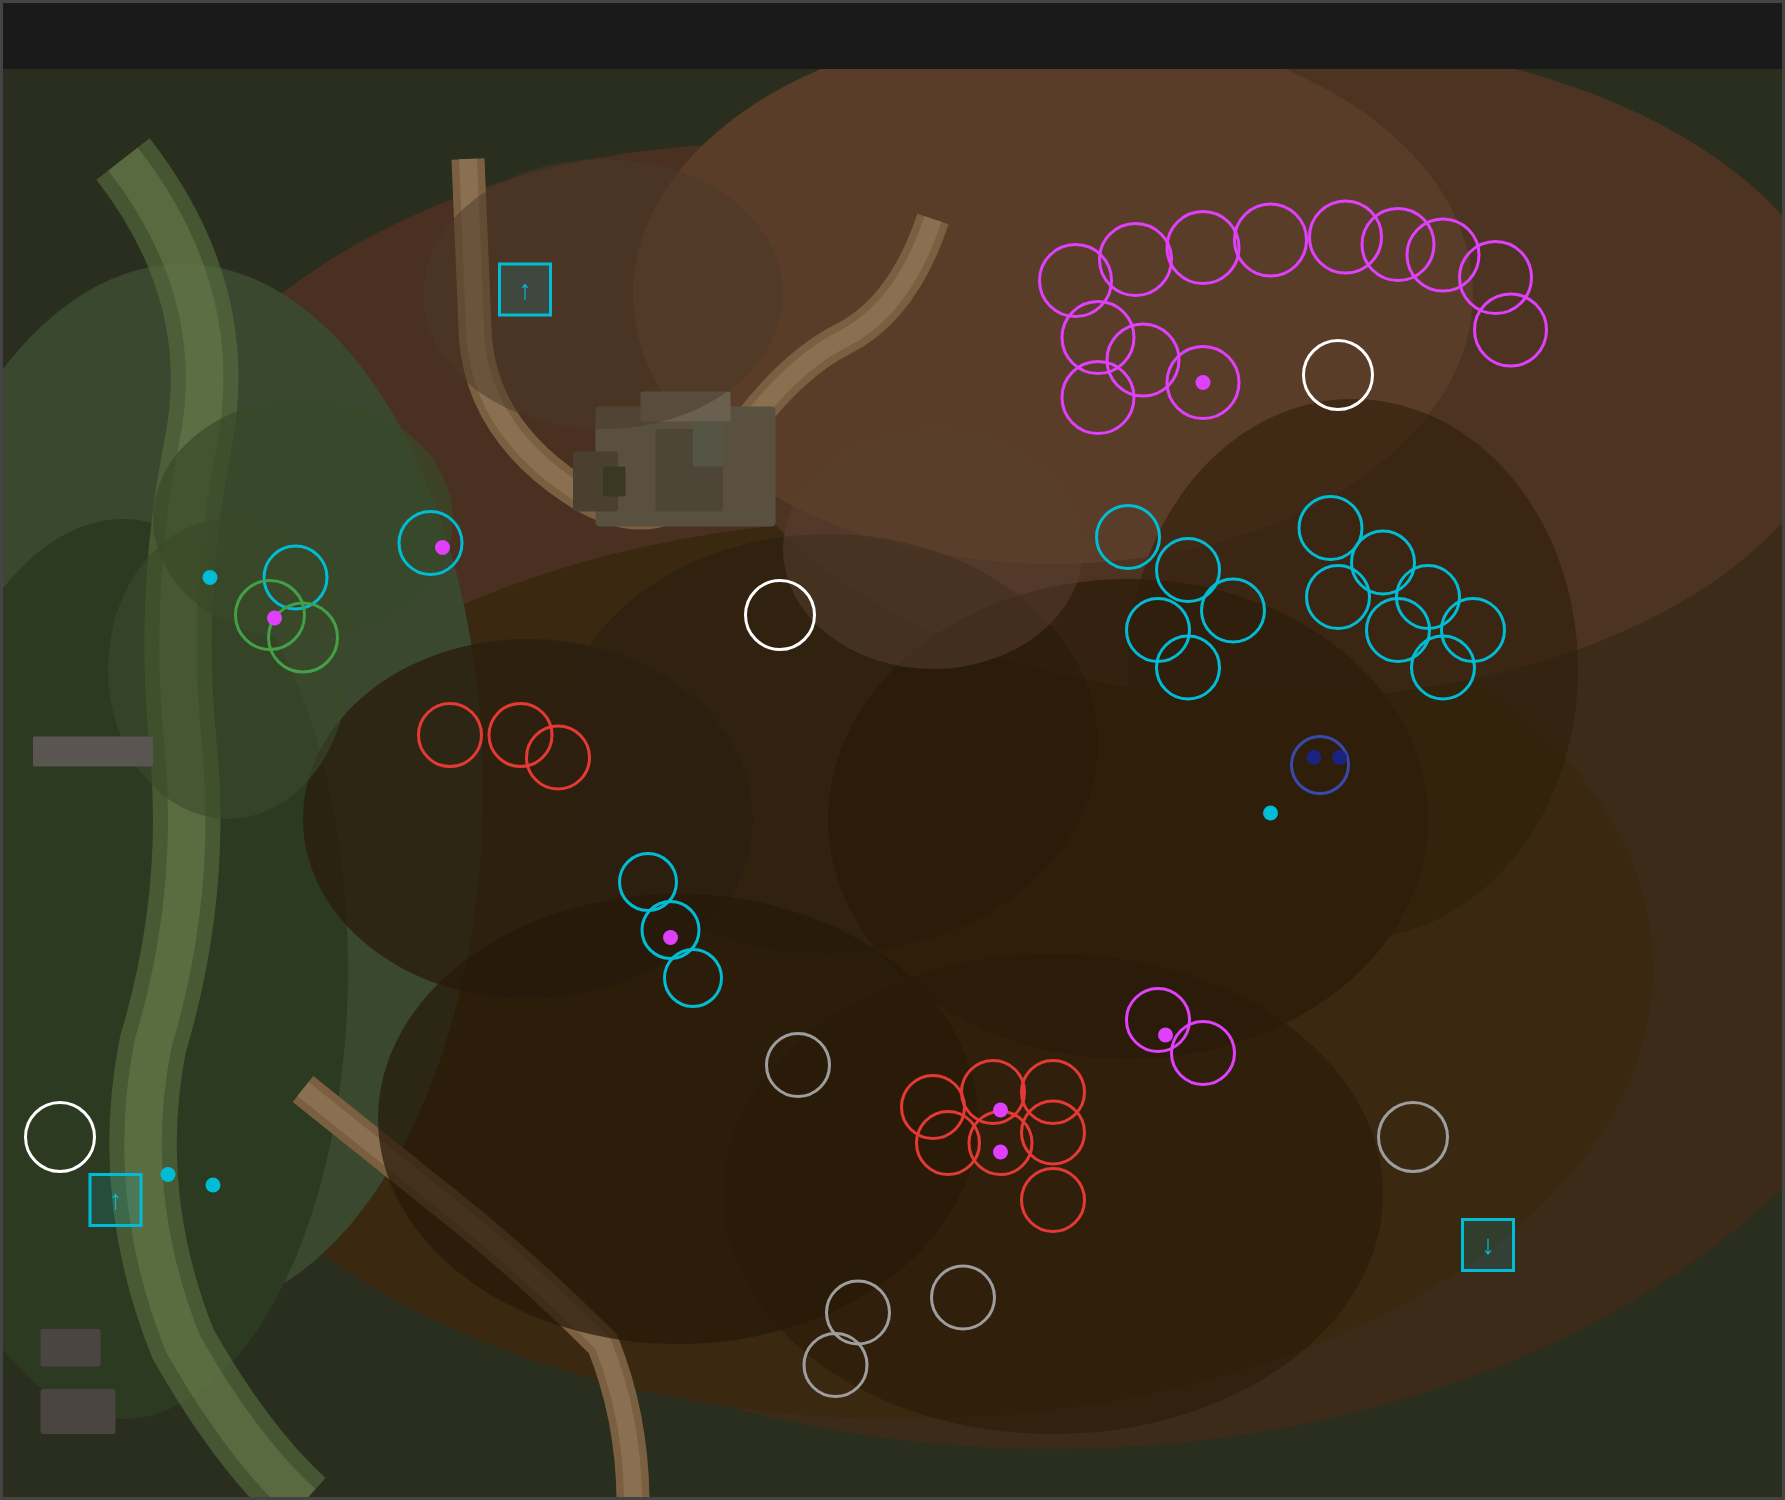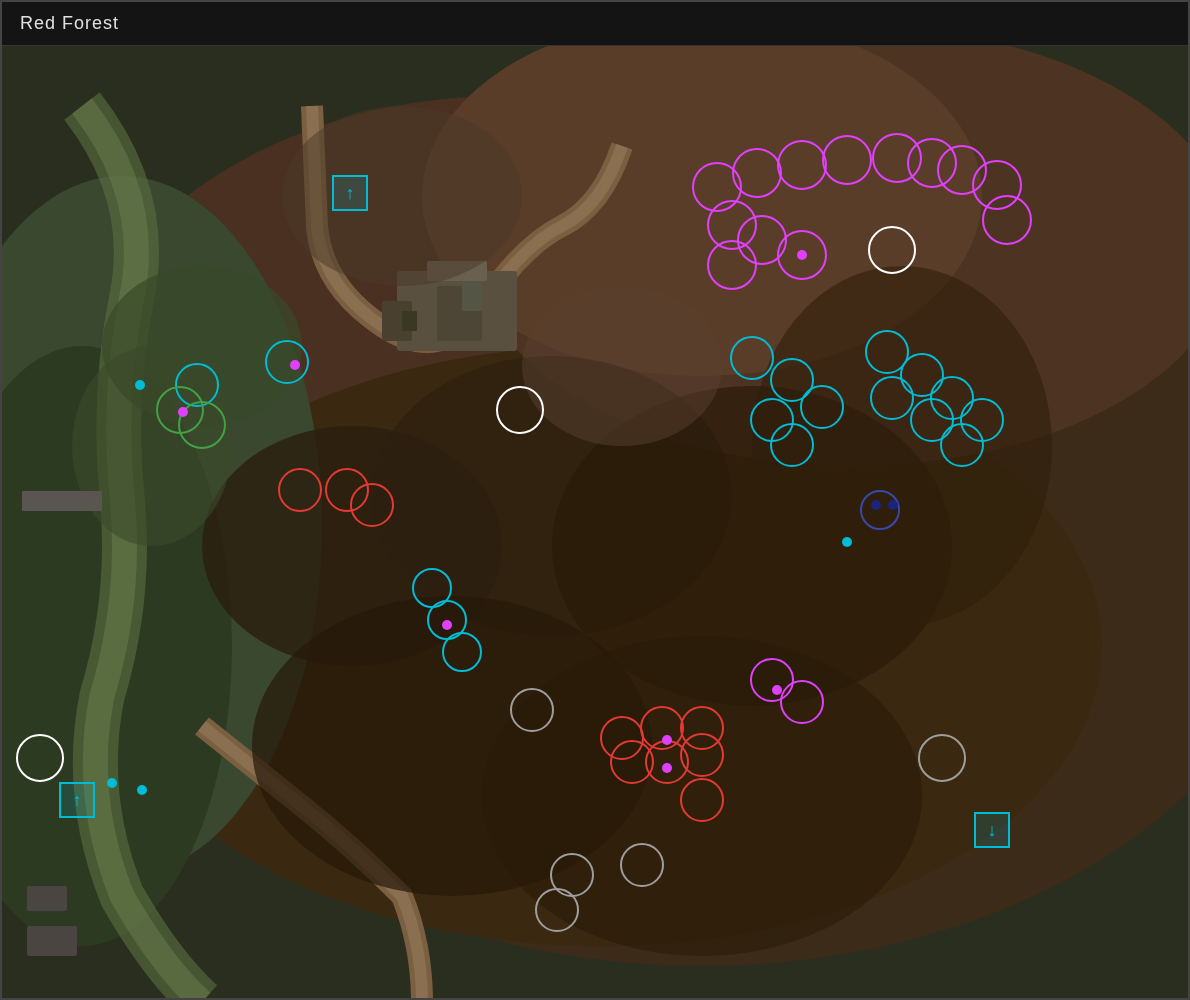--- a/index.html
+++ b/index.html
@@ -49,23 +49,20 @@
       width: 1190px;
       height: 956px;
       position: absolute;
       top: 0; left: 0;
     }
   </style>
 </head>
 <body>
 
 <div id="app-window">
-  <div id="title-bar">
-    <span id="title-text">Red Forest</span>
-  </div>
   <div id="map-container">
 
     <svg id="map-canvas" xmlns="http://www.w3.org/2000/svg" width="1190" height="956">
       <defs>
         <radialGradient id="sky1" cx="50%" cy="50%" r="50%">
           <stop offset="0%" style="stop-color:#6b7c5a;stop-opacity:1"></stop>
           <stop offset="100%" style="stop-color:#3d4a2e;stop-opacity:1"></stop>
         </radialGradient>
 
         <filter id="noise">

